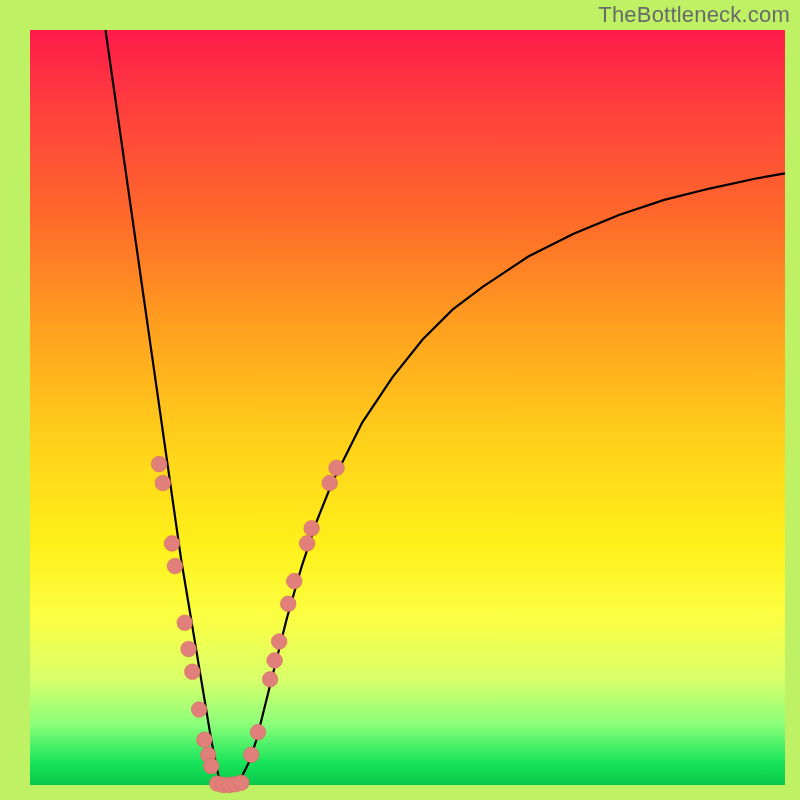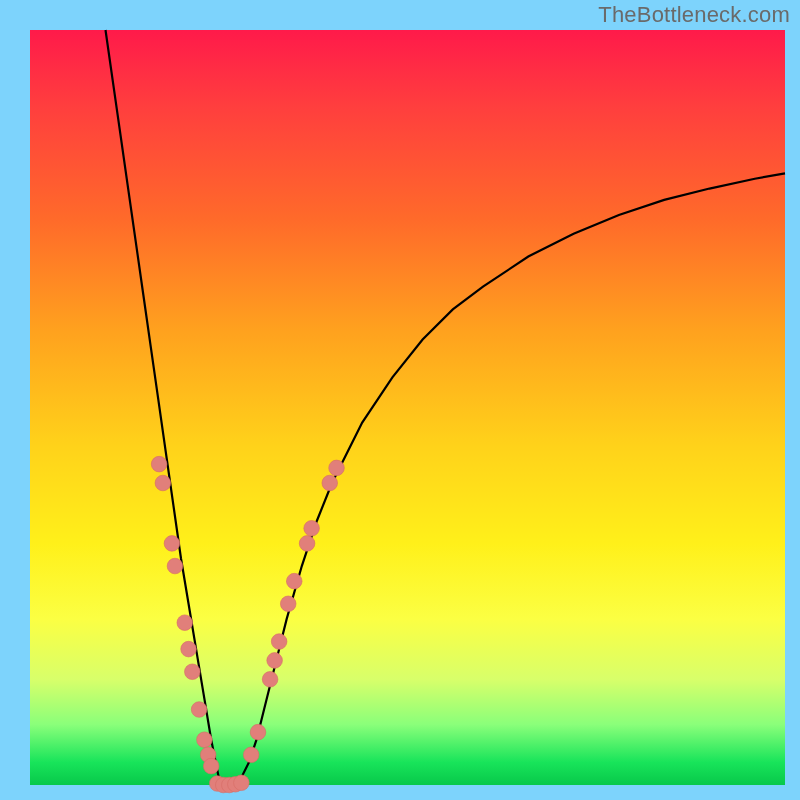--- a/index.html
+++ b/index.html
@@ -7,21 +7,21 @@
     padding: 0;
     width: 800px;
     height: 800px;
     overflow: hidden;
     background: #000;
     font-family: Arial, Helvetica, sans-serif;
   }
   .frame {
     position: absolute;
     inset: 0;
-    background: #7dd3fc;
+    background: #bef264;
   }
   .plot {
     position: absolute;
     background: linear-gradient(
       to bottom,
       #ff1a4a 0%,
       #ff3e3e 10%,
       #ff6a2a 25%,
       #ffa21e 40%,
       #ffd21a 55%,

